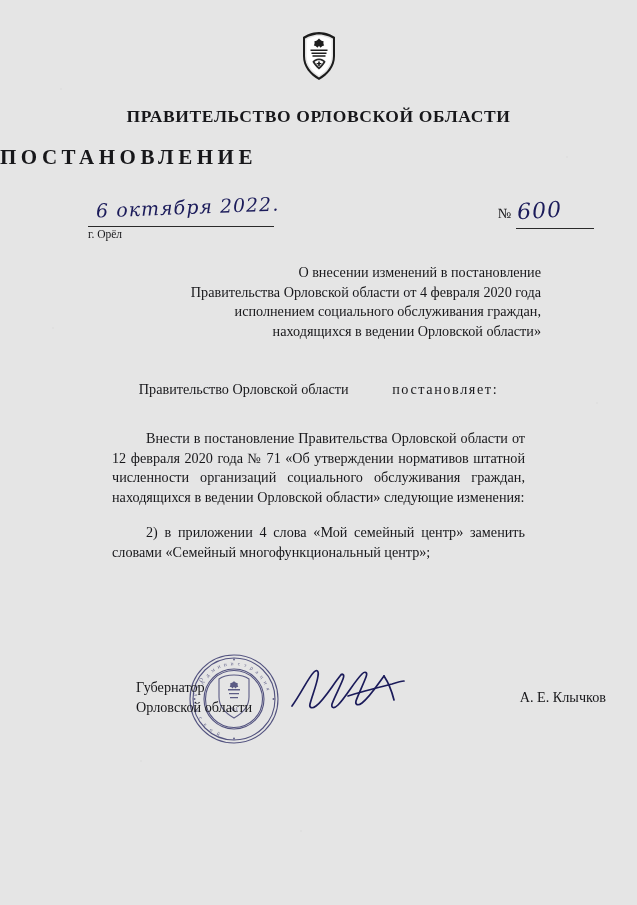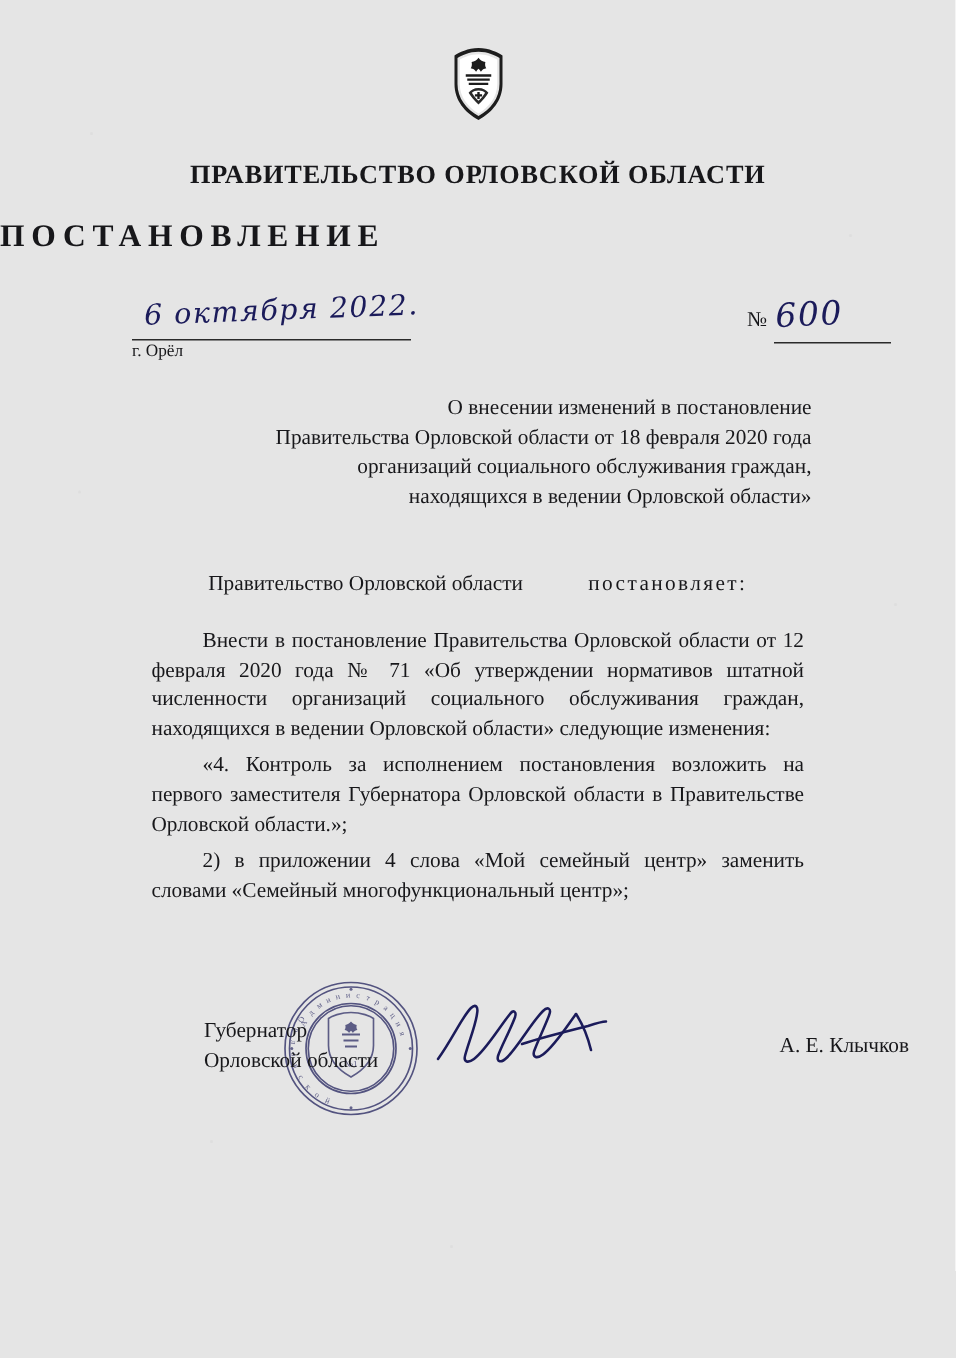--- a/index.html
+++ b/index.html
@@ -143,21 +143,21 @@
   .body {
     position: absolute;
     left: 96px;
     width: 445px;
     top: 413px;
     font-size: 14.2px;
     line-height: 19.6px;
     text-align: justify;
   }
   .body p {
-    margin: 5px;
+    margin: 16px;
     text-indent: 34px;
   }
 
   .sign-row {
     position: absolute;
     left: 96px;
     width: 510px;
     top: 678px;
     font-size: 14.2px;
     line-height: 19.5px;
@@ -226,32 +226,31 @@
   <div class="date-rule"></div>
   <div class="city">г. Орёл</div>
 
   <div class="num-block">
     <span>№</span><span class="num-hw">600</span>
   </div>
   <div class="num-rule"></div>
 
   <div class="subject">
     <div>О внесении изменений в постановление</div>
-    <div>Правительства Орловской области от 18 февраля 2020 года</div>
-    <div>организаций социального обслуживания граждан,</div>
+    <div>Правительства Орловской области от 4 февраля 2020 года</div>
+    <div>исполнением социального обслуживания граждан,</div>
     <div>находящихся в ведении Орловской области»</div>
   </div>
 
   <div class="intro">
     <span>Правительство Орловской области </span><span class="spaced">постановляет:</span>
   </div>
 
   <div class="body">
     <p>Внести в постановление Правительства Орловской области от 12 февраля 2020 года № 71 «Об утверждении нормативов штатной численности организаций социального обслуживания граждан, находящихся в ведении Орловской области» следующие изменения:</p>
-    <p>«4. Контроль за исполнением постановления возложить на первого заместителя Губернатора Орловской области в Правительстве Орловской области.»;</p>
     <p>2) в приложении 4 слова «Мой семейный центр» заменить словами «Семейный многофункциональный центр»;</p>
   </div>
 
   <div class="stamp">
     <svg viewBox="0 0 92 92" width="92" height="92" aria-hidden="true">
       <g fill="none" stroke="#3a3a6e" stroke-width="1.1" opacity=".85">
         <circle cx="46" cy="46" r="44"></circle>
         <circle cx="46" cy="46" r="41"></circle>
         <circle cx="46" cy="46" r="30"></circle>
         <circle cx="46" cy="46" r="28.5"></circle>

